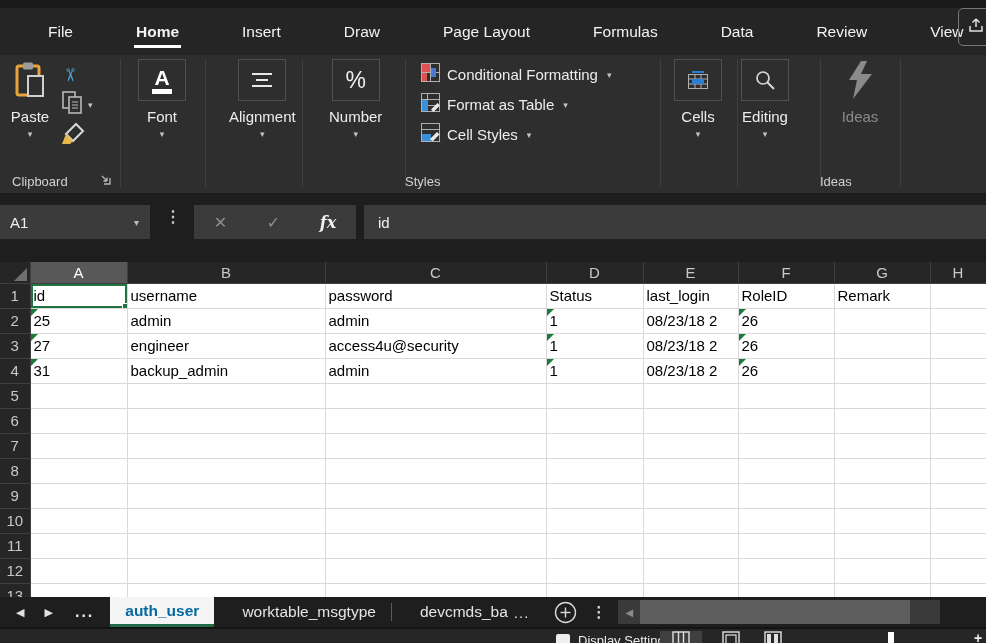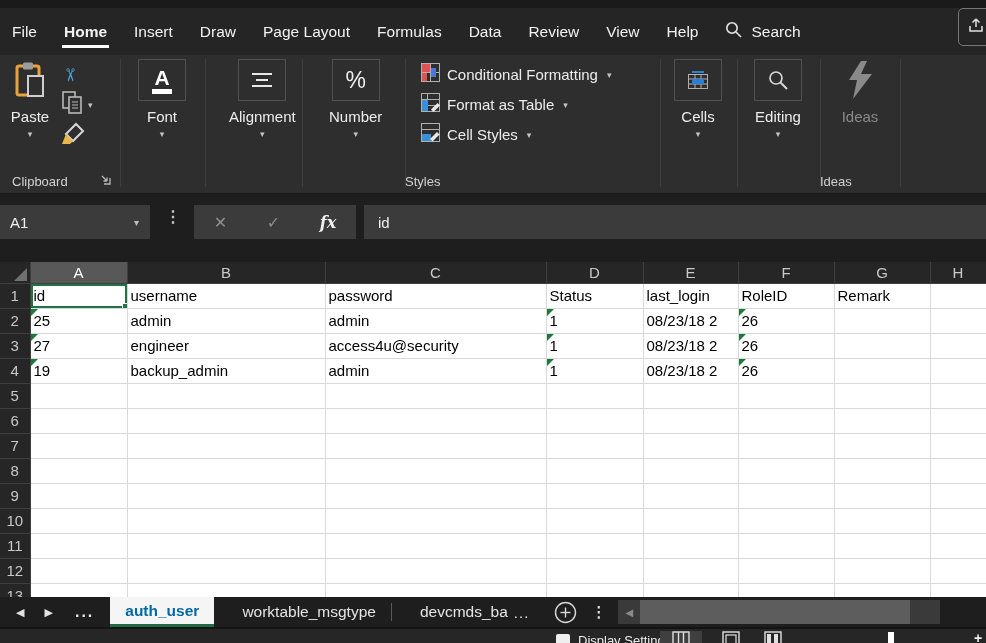--- a/index.html
+++ b/index.html
@@ -3,21 +3,21 @@
 <meta charset="utf-8">
 <style>
   html,body{margin:0;padding:0;background:#111;}
   #win{position:relative;width:986px;height:643px;background:#262626;overflow:hidden;
        font-family:"Liberation Sans",sans-serif;-webkit-font-smoothing:antialiased;}
 
   
   #menubar{position:absolute;left:0;top:0;width:986px;height:55px;background:#252525;overflow:hidden;}
   #titlestrip{position:absolute;left:0;top:0;width:100%;height:8px;background:#1a1a1a;}
   #menuitems{position:absolute;left:12px;top:8px;height:47px;display:flex;align-items:center;gap:27px;}
-  .mitem{position:relative;color:#f2f2f2;font-size:15.5px;height:47px;display:flex;align-items:center;cursor:default;white-space:nowrap;}
+  .mitem{position:relative;color:#f2f2f2;font-size:15.5px;height:47px;display:flex;align-items:center;cursor:default;white-space:nowrap;margin-left:36px;}
   .mitem.active{font-weight:bold;}
   .mitem.active::after{content:"";position:absolute;left:-2px;right:-2px;bottom:7px;height:3px;background:#ffffff;}
   #searchitem{display:flex;align-items:center;gap:9px;color:#f2f2f2;font-size:15.5px;}
   #sharebtn{position:absolute;right:-16px;top:8px;width:44px;height:38px;border:1px solid #787878;border-radius:5px;
             display:flex;align-items:center;justify-content:flex-start;padding-left:8px;box-sizing:border-box;}
 
   
   #ribbon{position:absolute;left:0;top:55px;width:986px;height:139px;background:#2e2e2e;border-bottom:1px solid #191919;box-sizing:border-box;}
   .vsep{position:absolute;top:4px;height:128px;width:1px;background:#3e3e3e;}
   .rgroup{position:absolute;top:0;height:139px;}
@@ -279,21 +279,21 @@
               <line x1="15" y1="4.5" x2="15" y2="18.5" stroke="#b0b0b0"></line>
               <rect x="6" y="9" width="12" height="5" fill="#2a7fd4"></rect>
             </svg>
         </span>
         <span class="blabel">Cells</span>
         <span class="chev">▾</span>
       </div>
     </div>
 
     <div class="rgroup" style="left:737px;width:83px">
-      <div class="bigbtn" style="left:17px">
+      <div class="bigbtn" style="left:4px">
         <span class="iconbox">
           <svg width="22" height="22" viewBox="0 0 22 22">
               <circle cx="9" cy="9" r="6" fill="none" stroke="#d8d8d8" stroke-width="1.7"></circle>
               <line x1="13.5" y1="13.5" x2="20" y2="20" stroke="#d8d8d8" stroke-width="2"></line>
             </svg>
         </span>
         <span class="blabel">Editing</span>
         <span class="chev">▾</span>
       </div>
     </div>
@@ -382,21 +382,21 @@
         <td class="cell">engineer</td>
         <td class="cell">access4u@security</td>
         <td class="cell"><i class="gtri"></i><span>1</span></td>
         <td class="cell">08/23/18 2</td>
         <td class="cell"><i class="gtri"></i><span>26</span></td>
         <td class="cell"></td>
         <td class="cell"></td>
       </tr>
       <tr class="r">
         <td class="rh">4</td>
-        <td class="cell"><i class="gtri"></i><span>19</span></td>
+        <td class="cell"><i class="gtri"></i><span>31</span></td>
         <td class="cell">backup_admin</td>
         <td class="cell">admin</td>
         <td class="cell"><i class="gtri"></i><span>1</span></td>
         <td class="cell">08/23/18 2</td>
         <td class="cell"><i class="gtri"></i><span>26</span></td>
         <td class="cell"></td>
         <td class="cell"></td>
       </tr>
       <tr class="r">
         <td class="rh">5</td>

